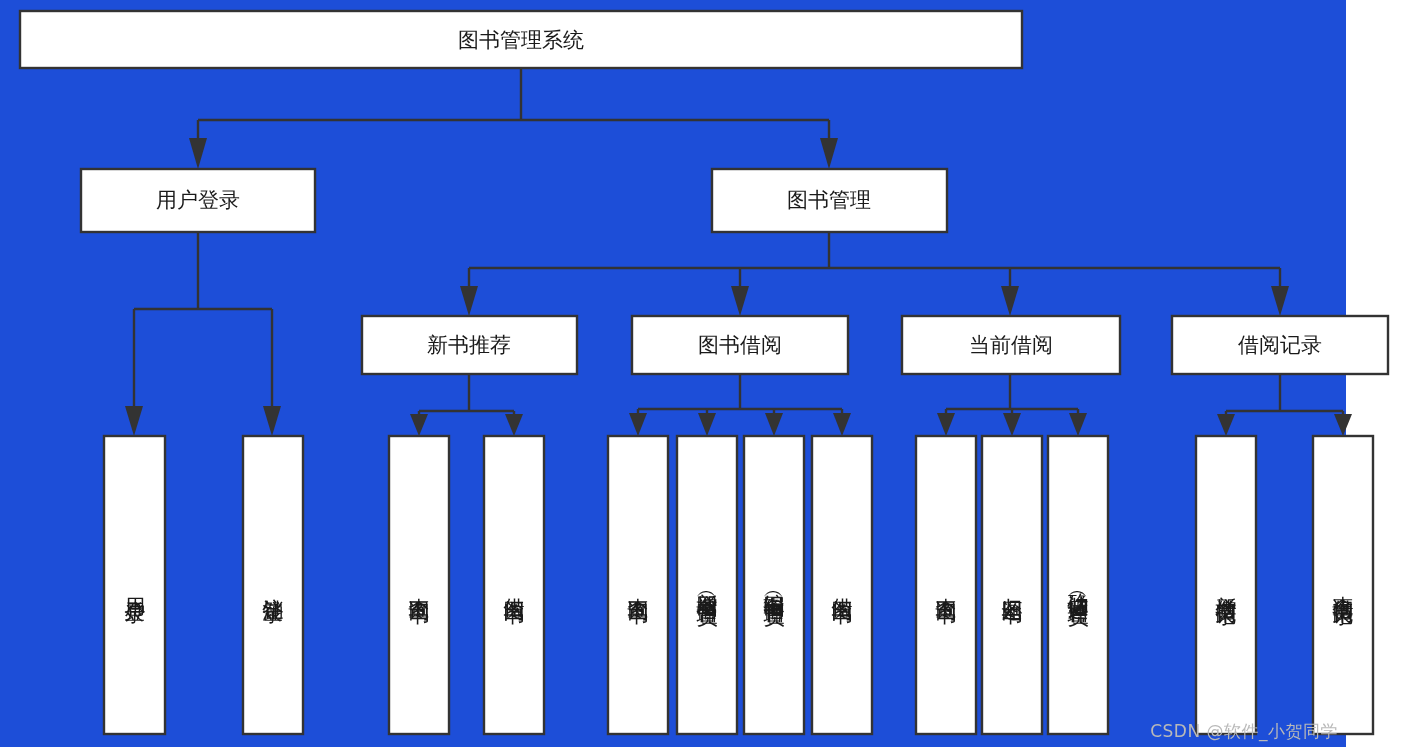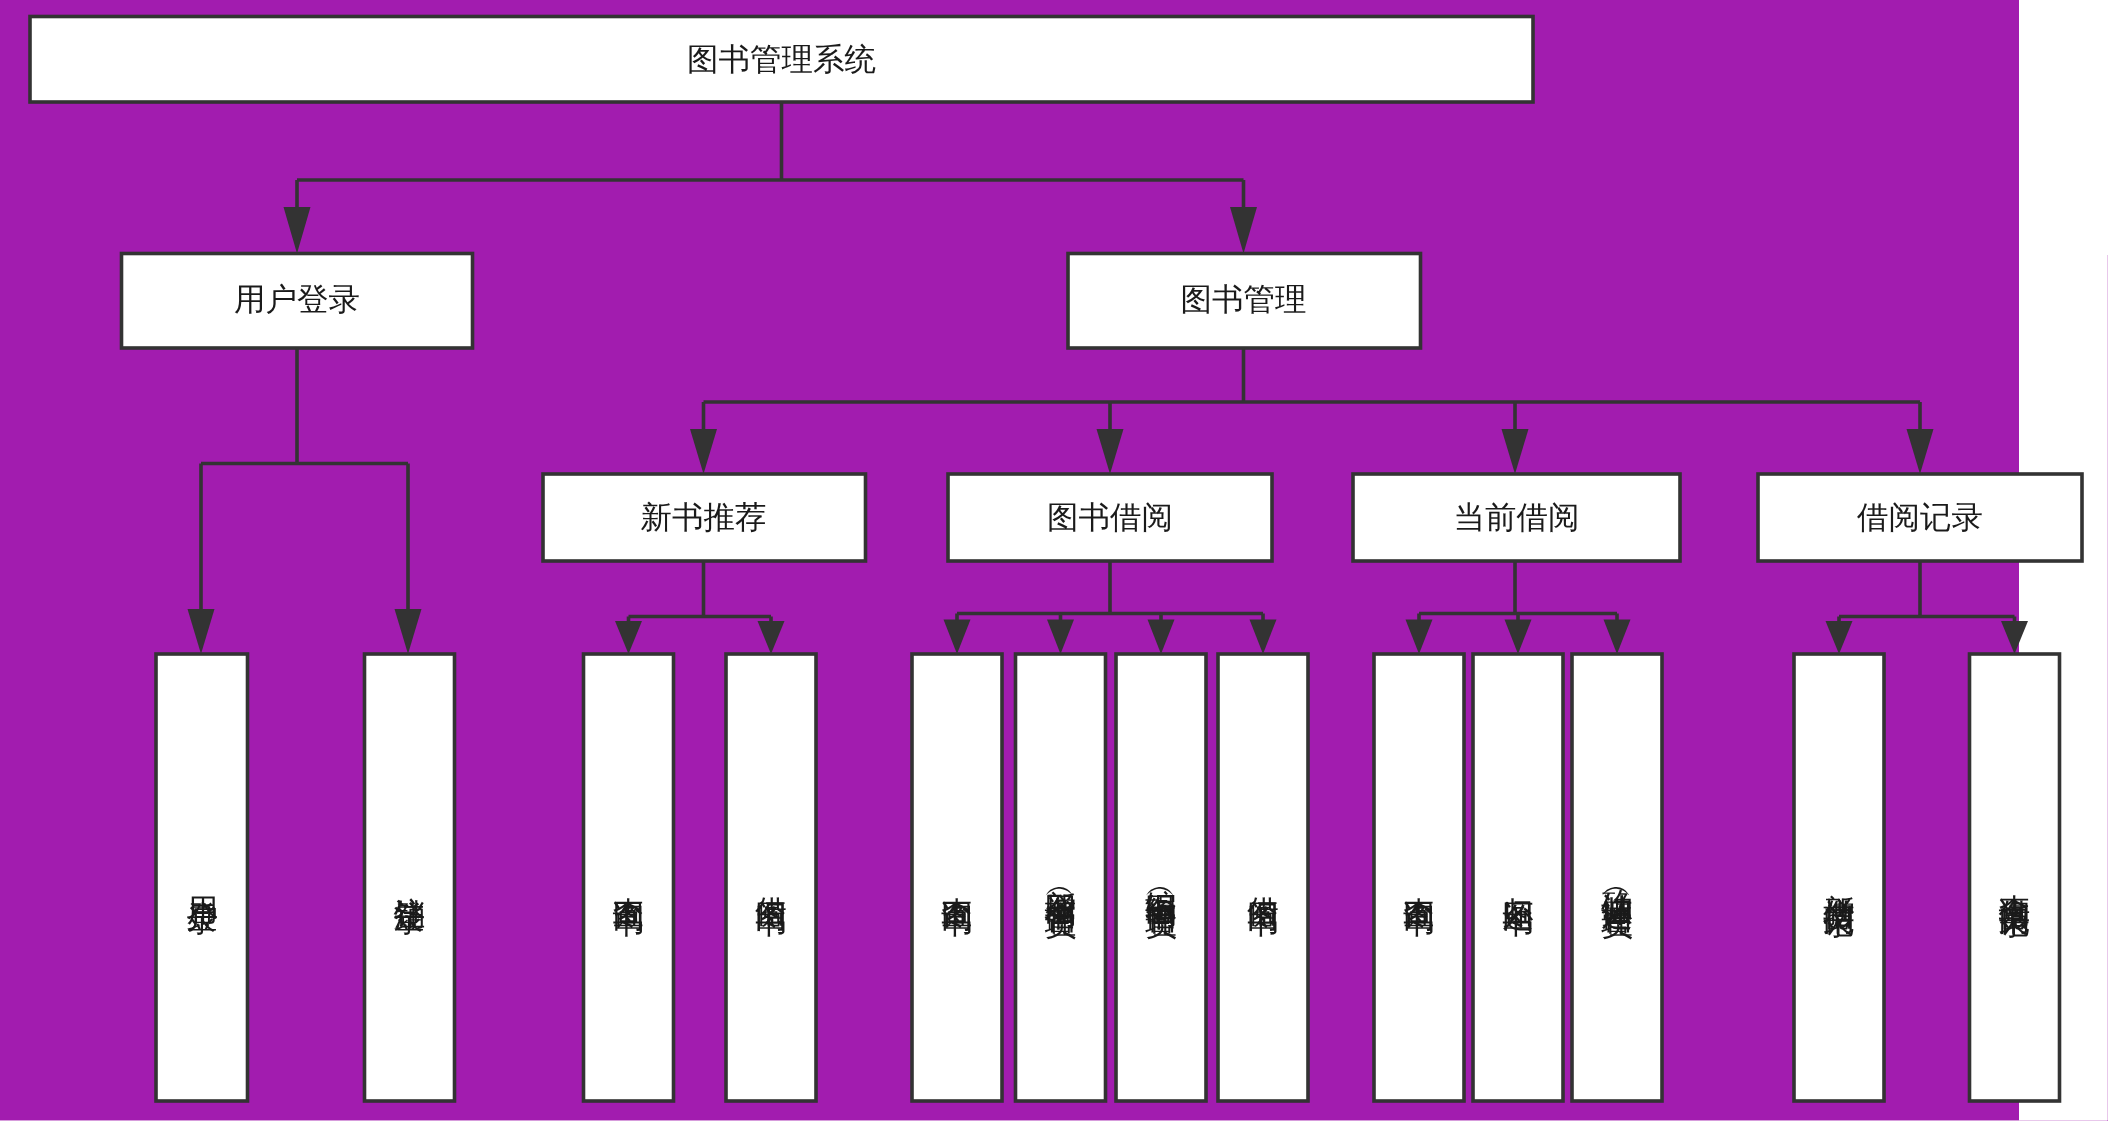--- a/index.html
+++ b/index.html
@@ -10,21 +10,21 @@
   body {
     width: 1405px;
     height: 747px;
     overflow: hidden;
     font-family: "DejaVu Sans", "Liberation Sans", sans-serif;
   }
   #diagram-root {
     position: relative;
     width: 1346px;
     height: 747px;
-    background: #a21caf;
+    background: #1d4ed8;
   }
   svg.flow {
     position: absolute;
     left: 0;
     top: 0;
     width: 1405px;
     height: 747px;
   }
   .node-box {
     fill: #ffffff;
@@ -232,14 +232,15 @@
       <rect class="node-box" x="1196" y="436" width="60" height="298"></rect>
       <text class="node-label-v" x="1226" y="585">新增借阅记录</text>
     </g>
     <g>
       <rect class="node-box" x="1313" y="436" width="60" height="298"></rect>
       <text class="node-label-v" x="1343" y="585">查询借阅记录</text>
     </g>
 
   </svg>
 
+  <div class="watermark">CSDN @软件_小贺同学</div>
 
 </div>
 
 </body></html>

